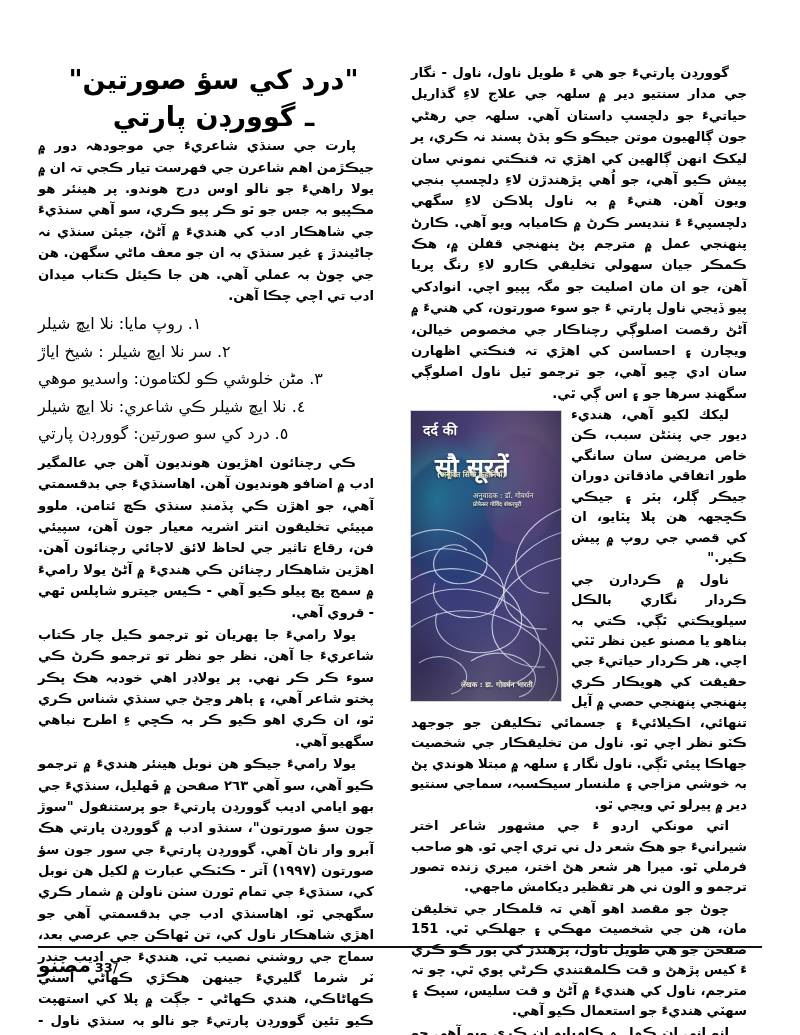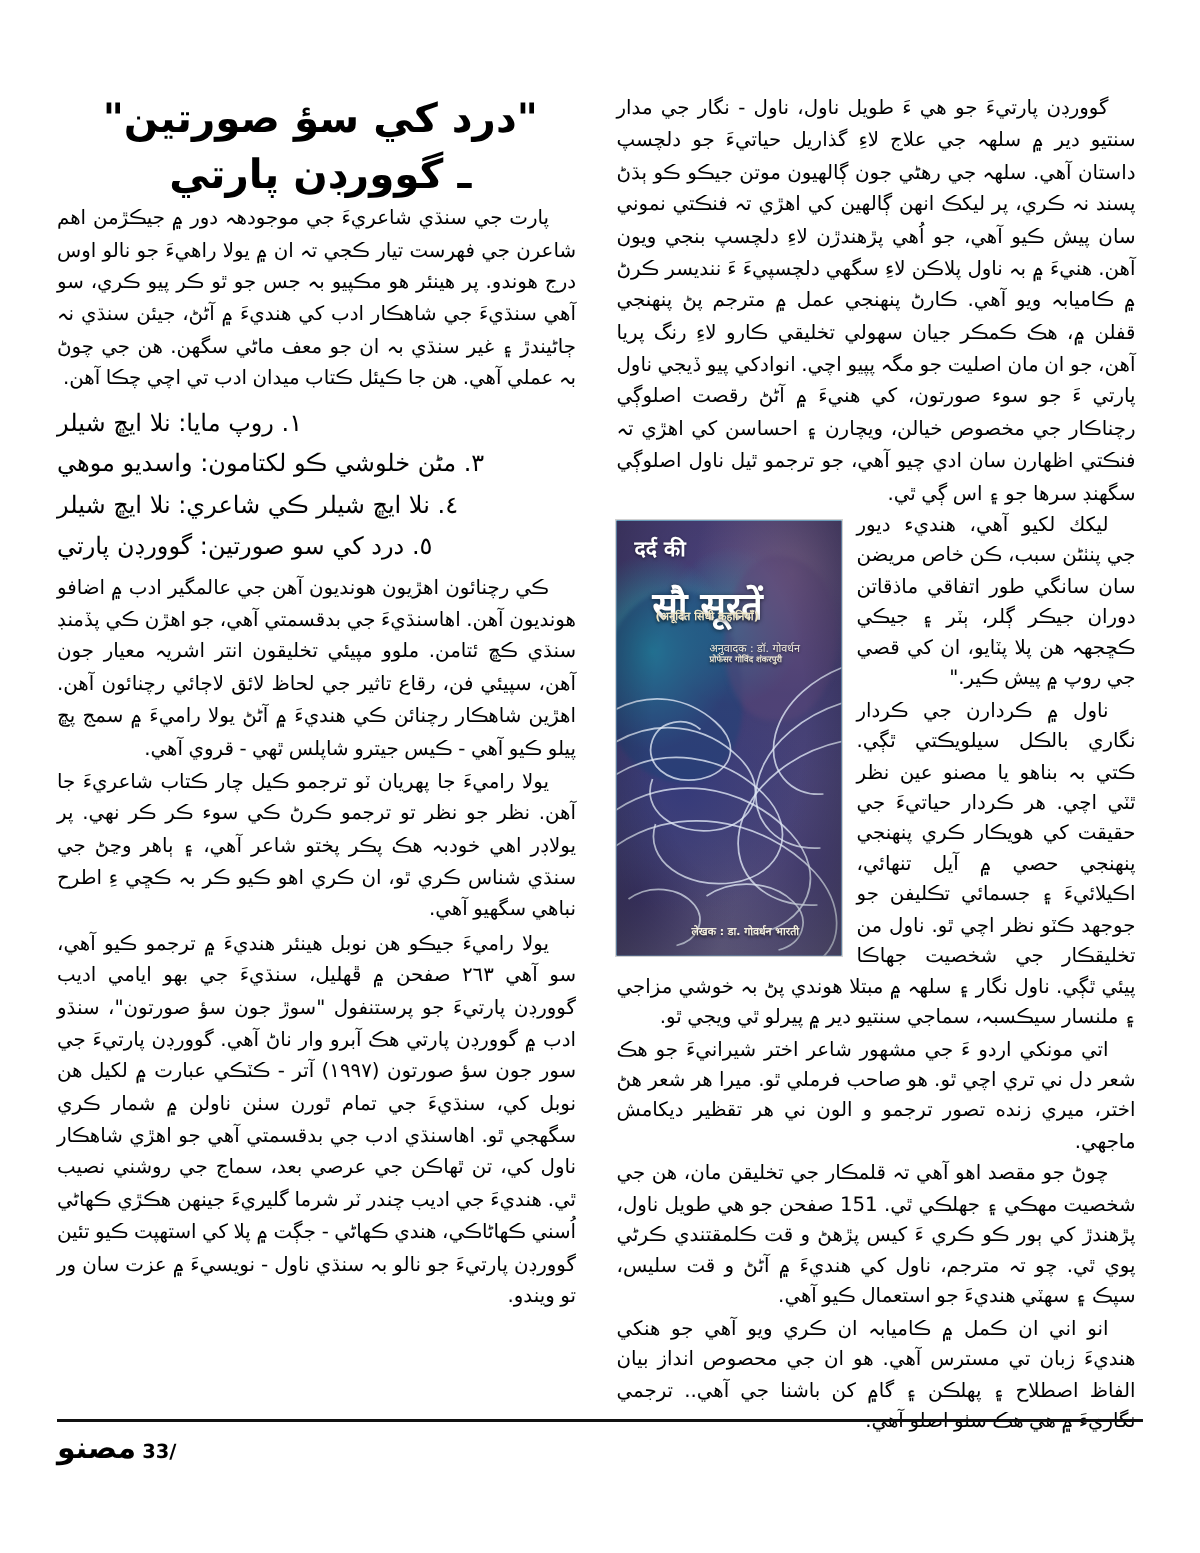--- a/index.html
+++ b/index.html
@@ -72,22 +72,22 @@
   .credits .c-right { }
   .credits .c-left { }
 
   
   .para {
     direction: rtl;
     text-align: justify;
     text-align-last: right;
     font-size: 13.2px;
     line-height: 1.62;
-    font-weight: 400;
-    margin: 0 5px 1px 0;
+    font-weight: 700;
+    margin: 0 15px 1px 0;
     word-spacing: -0.5px;
     hyphens: none;
   }
   .para.indent { text-indent: 18px; }
   .para.tight  { line-height: 1.55; }
 
   
   .titlelist {
     direction: rtl;
     margin: 4px 0 4px 0;
@@ -108,21 +108,21 @@
     width: 150px;
     height: 290px;
     margin: 6px 10px 4px 0;
     shape-outside: margin-box;
   }
   .cover {
     width: 150px;
     height: 290px;
     position: relative;
     overflow: hidden;
-    background: #0369a1;
+    background: #404040;
     box-shadow: 0 0 0 1px rgba(0,0,0,0.18);
   }
   
   .cover .bg {
     position: absolute;
     inset: 0;
     background:
       radial-gradient(ellipse 70% 45% at 78% 12%, rgba(120,96,132,0.85) 0%, rgba(120,96,132,0) 62%),
       radial-gradient(ellipse 55% 34% at 16% 30%, rgba(38,178,184,0.95) 0%, rgba(38,178,184,0) 66%),
       radial-gradient(ellipse 44% 26% at 52% 24%, rgba(28,150,170,0.75) 0%, rgba(28,150,170,0) 70%),
@@ -290,20 +290,21 @@
       <div class="headline">
         <div class="line1">"درد كي سؤ صورتين"</div>
         <div class="line2">ـ گوورڊن پارتي</div>
       </div>
 
 
       <p class="para indent">پارت جي سنڌي شاعريءَ جي موجودهہ دور ۾ جيڪڙمن اهم شاعرن جي فهرست تيار ڪجي تہ ان ۾ يولا راهيءَ جو نالو اوس درج هوندو. پر هينئر هو مڪپيو بہ جس جو ٿو ڪر پيو ڪري، سو آهي سنڌيءَ جي شاهڪار ادب كي هنديءَ ۾ آڻڻ، جيئن سنڌي نہ ڄاڻيندڙ ۽ غير سنڌي بہ ان جو معف ماڻي سگهن. هن جي چوڻ بہ عملي آهي. هن جا ڪيئل ڪتاب ميدان ادب تي اچي چڪا آهن.</p>
 
       <ul class="titlelist">
         <li>١. روپ مايا: نلا ايڇ شيلر</li>
+        <li>٢. سر نلا ايڇ شيلر : شيخ اياڙ</li>
         <li>٣. مڻن خلوشي ڪو لکتامون: واسديو موهي</li>
         <li>٤. نلا ايڇ شيلر ڪي شاعري: نلا ايڇ شيلر</li>
         <li>٥. درد كي سو صورتين: گوورڊن پارتي</li>
       </ul>
 
       <p class="para indent">ڪي رچنائون اهڙيون هونديون آهن جي عالمگير ادب ۾ اضافو هونديون آهن. اهاسنڌيءَ جي بدقسمتي آهي، جو اهڙن ڪي پڏمنڊ سنڌي ڪڇ ئتامن. ملوو مپيئي تخليقون انتر اشريہ معيار جون آهن، سپيئي فن، رقاع تاثير جي لحاظ لائق لاڄائي رچنائون آهن. اهڙين شاهڪار رچنائن ڪي هنديءَ ۾ آڻڻ يولا راميءَ ۾ سمج پڇ پيلو ڪيو آهي - ڪيس جيترو شاپلس ٿهي - قروي آهي.</p>
       <p class="para indent">يولا راميءَ جا پهريان ٽو ترجمو ڪيل چار ڪتاب شاعريءَ جا آهن. نظر جو نظر تو ترجمو ڪرڻ ڪي سوء ڪر ڪر نهي. پر يولاڊر اهي خودبہ هڪ پڪر پختو شاعر آهي، ۽ ٻاهر وڃڻ جي سنڌي شناس ڪري ٿو، ان ڪري اهو ڪيو ڪر بہ ڪڇي ءِ اطرح نباهي سگهيو آهي.</p>
       <p class="para indent">يولا راميءَ جيڪو هن نوبل هينئر هنديءَ ۾ ترجمو ڪيو آهي، سو آهي ٢٦٣ صفحن ۾ ڦهليل، سنڌيءَ جي بهو ايامي اديب گوورڊن پارتيءَ جو پرستنفول "سوڙ جون سؤ صورتون"، سنڌو ادب ۾ گوورڊن پارتي هڪ آبرو وار ناڻ آهي. گوورڊن پارتيءَ جي سور جون سؤ صورتون (١٩٩٧) آتر - ڪٽڪي عبارت ۾ لکيل هن نوبل كي، سنڌيءَ جي تمام ٿورن سٺن ناولن ۾ شمار ڪري سگهجي ٿو. اهاسنڌي ادب جي بدقسمتي آهي جو اهڙي شاهڪار ناول كي، تن ٿهاڪن جي عرصي بعد، سماج جي روشني نصيب ٿي. هنديءَ جي اديب چندر ٽر شرما گليريءَ جينهن هڪڙي ڪهاڻي اُسني ڪهاڻاڪي، هندي ڪهاڻي - جڳت ۾ پلا كي استهپت ڪيو تئين گوورڊن پارتيءَ جو نالو بہ سنڌي ناول - نويسيءَ ۾ عزت سان ور تو ويندو.</p>
 
     </div>

